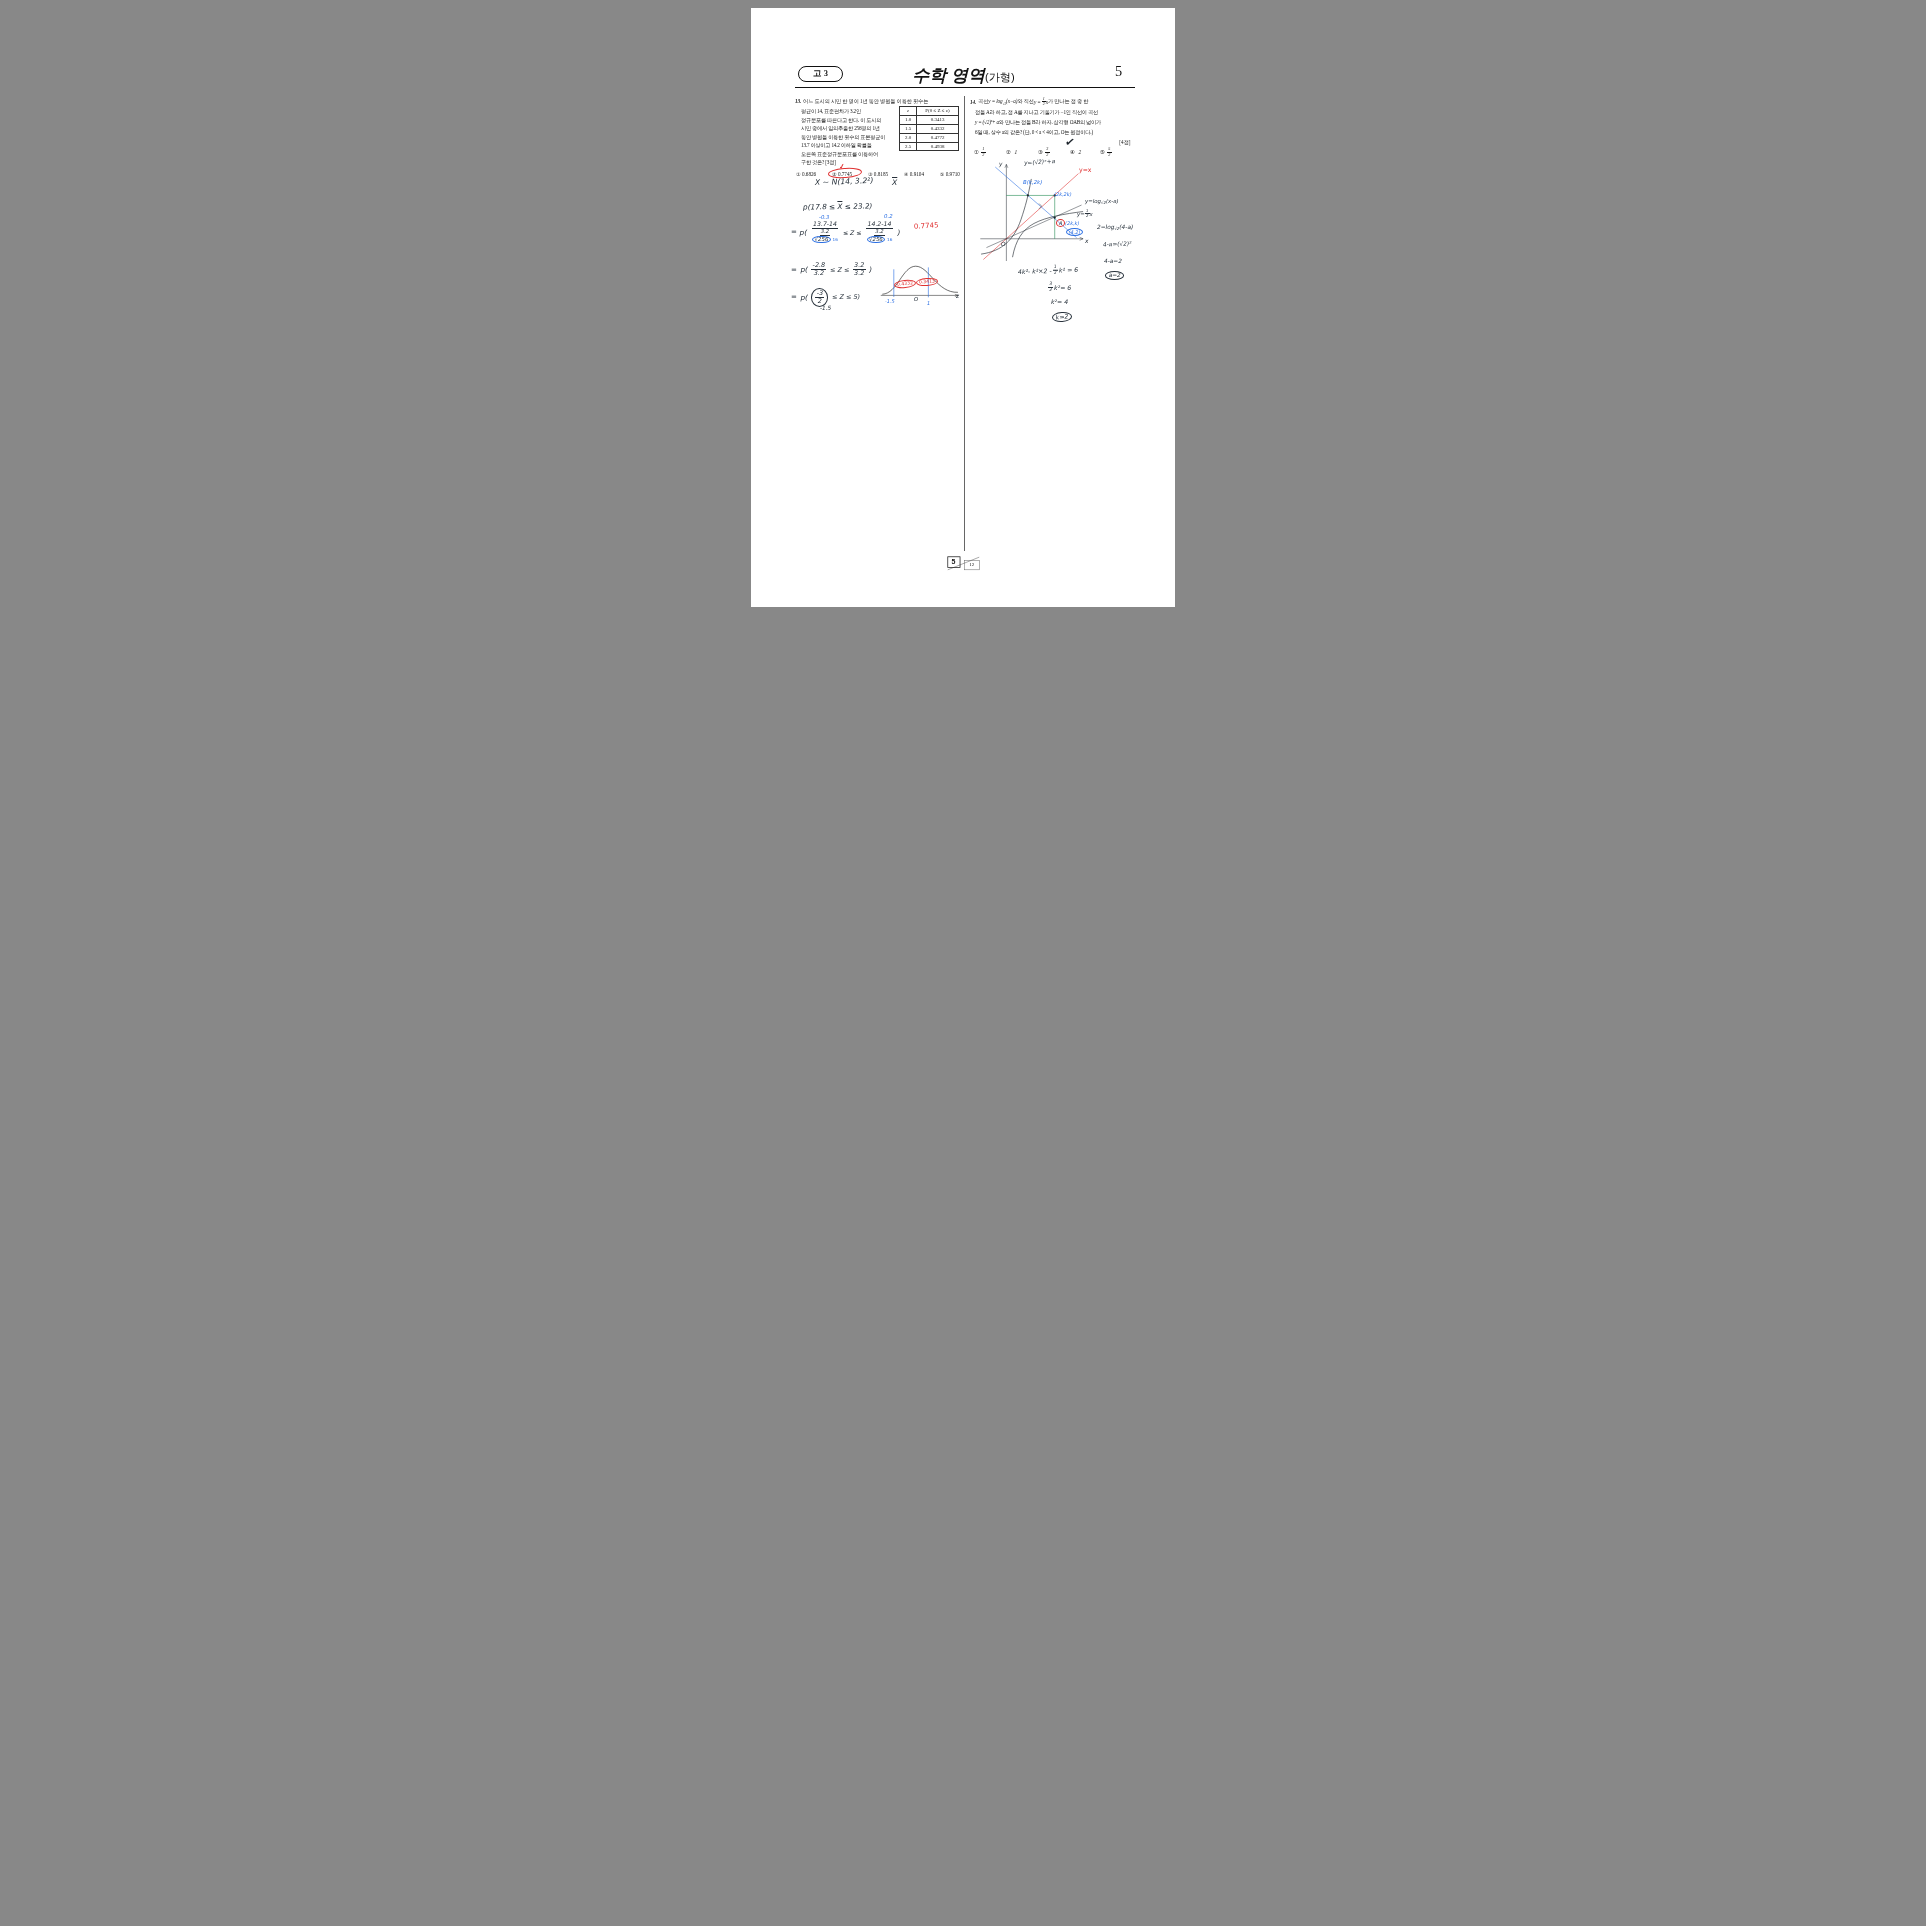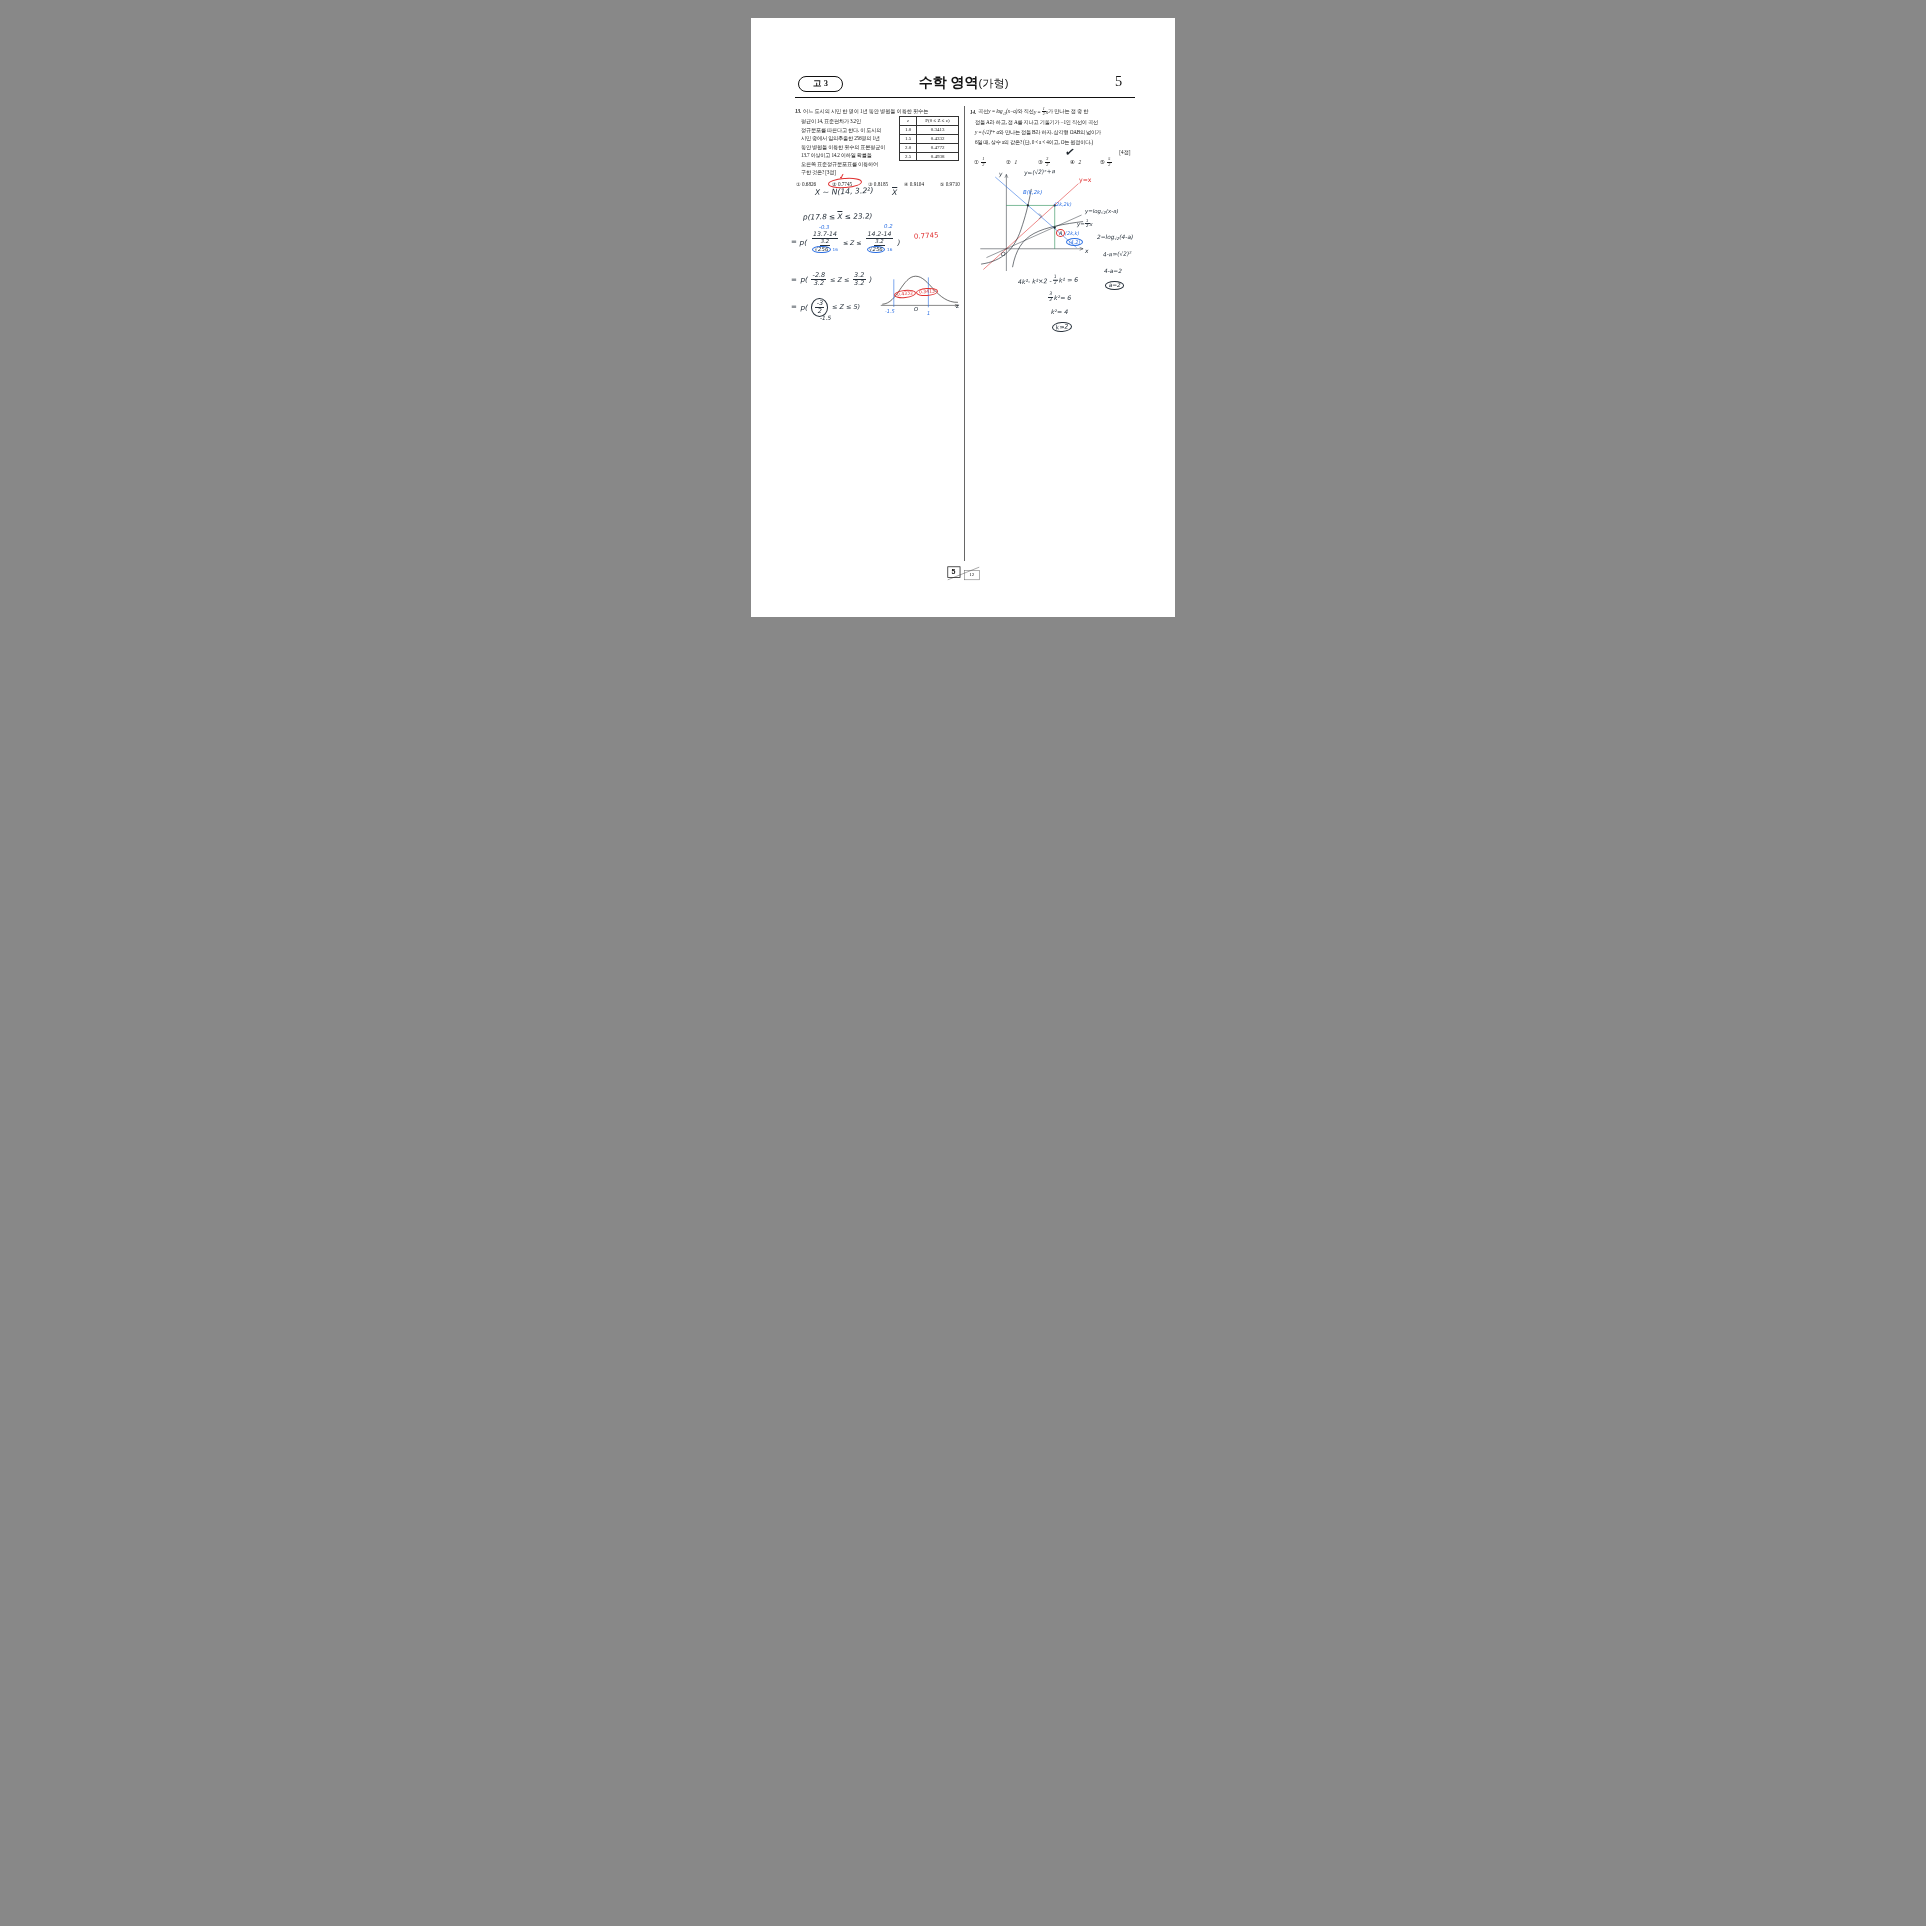--- a/index.html
+++ b/index.html
@@ -1,17 +1,17 @@
 <!DOCTYPE html>
 <html style="font-size:6.2px"><head>
 <meta charset="utf-8">
 <style>
   * { margin:0; padding:0; box-sizing:border-box; }
   html,body { background:#888; }
-  .page { position:relative; width:424px; height:599px; background:#ffffff; margin:18px auto;
+  .page { position:relative; width:424px; height:599px; background:#ffffff; margin:8px auto;
           font-family:"Liberation Serif","DejaVu Serif",serif; color:#141414; overflow:hidden; }
   .abs { position:absolute; }
   .pr { font-family:"Liberation Serif","DejaVu Serif",serif; color:#141414; white-space:nowrap; }
   .mi { font-style:italic; }
   .hw { font-family:"DejaVu Sans","Liberation Sans",sans-serif; font-style:italic; color:#26303a; white-space:nowrap; }
   .blue { color:#2b6fe3; }
   .red  { color:#e03131; }
   .frac { display:inline-flex; flex-direction:column; align-items:center; vertical-align:middle; line-height:1.08; text-align:center; }
   .frac .fn { display:block; border-bottom:0.5px solid currentColor; padding:0 1.2px; }
   .frac .fd { display:block; padding:0 1.2px; }
@@ -31,21 +31,21 @@
 </style>
 </head>
 <body>
 
 <div class="page">
 
   <div class="abs badge" style="left:47px;top:58px;">
     <span>고 3</span>
   </div>
   <div class="abs" style="left:116px;top:56px;width:193px;text-align:center;">
-    <span class="title" style="font-size:14px;">수학 영역</span><span class="title" style="font-size:11.2px;font-weight:400;">(가형)</span>
+    <span class="title" style="font-size:17px;font-style:italic;">수학 영역</span><span class="title" style="font-size:11.2px;font-weight:400;">(가형)</span>
   </div>
   <div class="abs pr" style="left:364px;top:55px;font-size:14.3px;">5</div>
   <div class="abs" style="left:44px;top:79px;width:340px;height:0.8px;background:#111;"></div>
 
   <div class="abs" style="left:213px;top:88px;width:0.4px;height:455px;background:#666;"></div>
 
   <div class="abs pr" style="left:44px;top:90px;font-size:5.2px;letter-spacing:-0.1px;">
     <span class="mi" style="font-weight:bold;margin-right:1.9px;">13.</span><span>어느 도시의 시민 한 명이 1년 동안 병원을 이용한 횟수는</span>
   </div>
   <div class="abs" style="left:50px;top:99px;width:101px;font-size:5.2px;letter-spacing:-0.2px;line-height:8.5px;">

